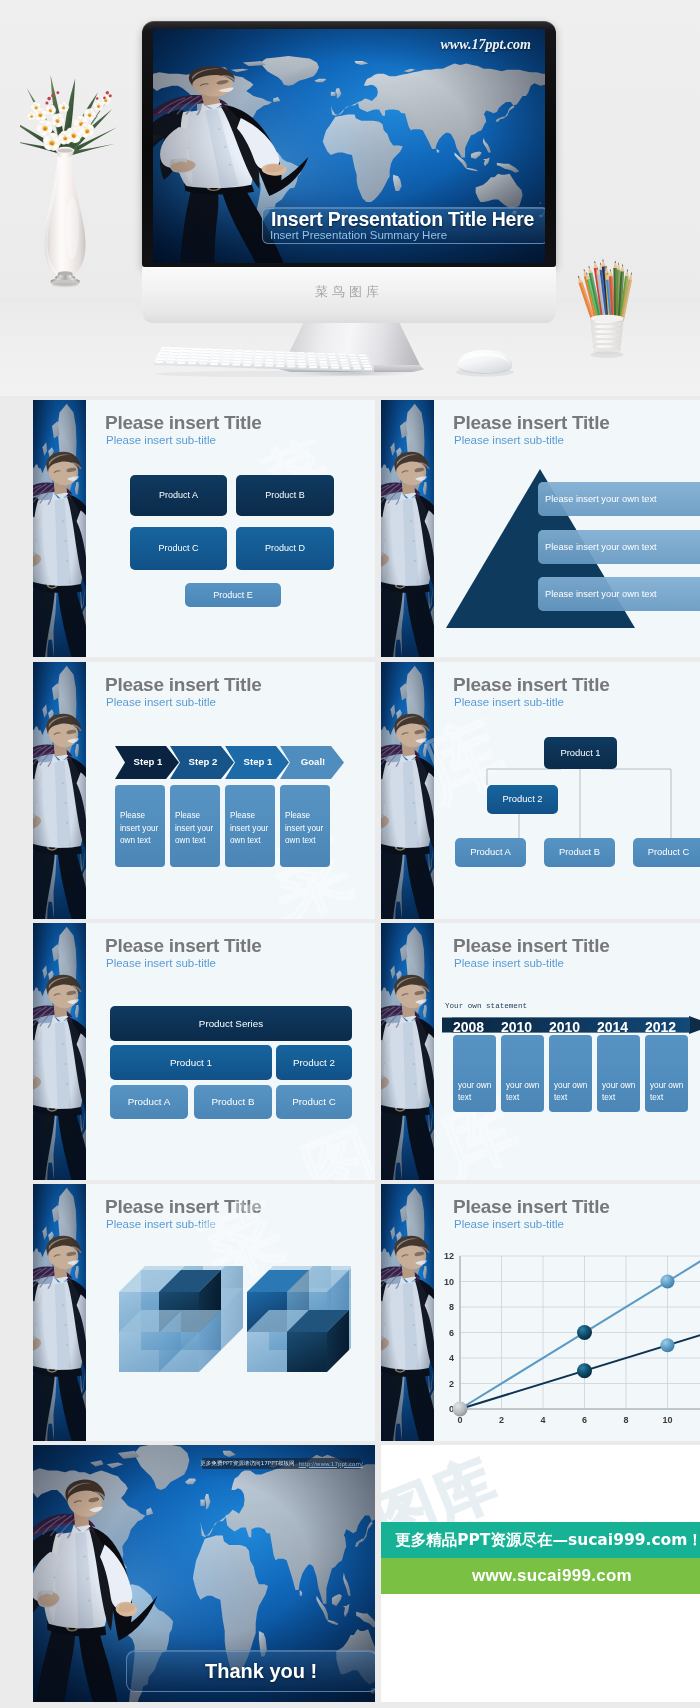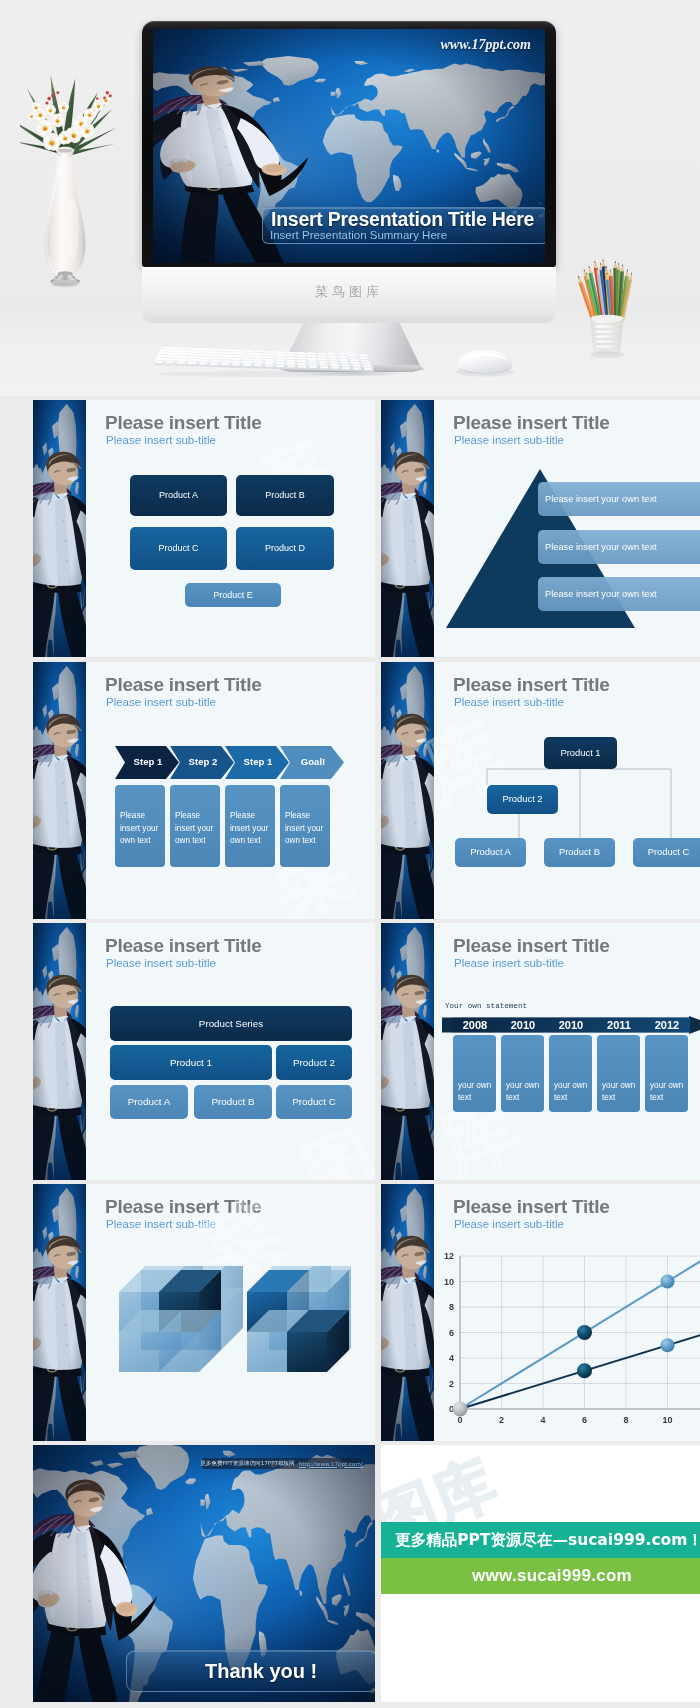--- a/index.html
+++ b/index.html
@@ -56,21 +56,21 @@
 .tone-mid{background:linear-gradient(180deg,#17659f 0%,#115187 100%);}
 .tone-light{background:linear-gradient(180deg,#5794c4 0%,#4b86b6 100%);}
 .wmbig{position:absolute;color:transparent;-webkit-text-stroke:1.4px rgba(255,255,255,.85);
  font-family:"DejaVu Sans",sans-serif;font-weight:bold;pointer-events:none;white-space:nowrap;}
 .wmout{position:absolute;color:transparent;-webkit-text-stroke:2px rgba(232,238,242,.95);
  font-family:"DejaVu Sans",sans-serif;font-weight:bold;pointer-events:none;white-space:nowrap;}
 .pbar{position:absolute;border-radius:5px;display:flex;align-items:center;
  background:linear-gradient(180deg,rgba(128,174,211,.93) 0%,rgba(103,153,194,.93) 100%);
  color:#fff;font-size:9.3px;padding-left:7px;}
 .chevtxt{position:absolute;color:#fff;font-weight:bold;font-size:9.6px;text-align:center;}
-.tl-year{position:absolute;color:#fff;font-weight:bold;font-size:11px;text-align:center;}
+.tl-year{position:absolute;color:#fff;font-weight:bold;font-size:14px;text-align:left;}
 .ty-plate{position:absolute;border-radius:9px;
  background:linear-gradient(180deg,rgba(44,100,156,.48),rgba(10,42,82,.54));
  border:1px solid rgba(140,185,225,.5);
  box-shadow:inset 0 1px 0 rgba(255,255,255,.2);display:flex;align-items:center;}
 .ty-text{color:#fff;font-size:20px;font-weight:bold;margin-left:78px;text-shadow:0 1px 3px rgba(0,0,0,.5);}
 .ty-banner{position:absolute;background:rgba(22,36,56,.7);border-radius:2px;display:flex;align-items:center;
  padding:1px 4px;font-family:"DejaVu Sans",sans-serif;}
 .ty-banner .bt{font-size:5.6px;color:#d7dde6;}
 .ty-banner .bl{font-size:5.6px;color:#7fb3e0;text-decoration:underline;margin-left:4px;}
 .promo-teal{position:absolute;background:#17b295;display:flex;align-items:center;justify-content:center;}
@@ -977,21 +977,21 @@
       <div class="sl-sub">Please insert sub-title</div>
       <div class="wmbig" style="left:60px;top:164px;font-size:76px;transform:rotate(-22deg);opacity:.4">库</div>
       <div style="position:absolute;left:64px;top:79px;font-family:Liberation Mono, monospace;font-size:7.6px;color:#27425c">Your own statement</div>
       <svg style="position:absolute;left:61px;top:93px" width="272" height="18" viewBox="0 0 272 18">
         <path d="M0,1.5 L247,1.5 L247,0 L272,9 L247,18 L247,16.5 L0,16.5 Z" fill="#0d2c48"></path>
         <rect x="10" y="1.5" width="238" height="15" fill="url(#arrowg)" opacity="0.55"></rect>
       </svg>
       <div class="tl-year" style="left:72px;top:96px;width:44px">2008</div>
       <div class="tl-year" style="left:120px;top:96px;width:44px">2010</div>
       <div class="tl-year" style="left:168px;top:96px;width:44px">2010</div>
-      <div class="tl-year" style="left:216px;top:96px;width:44px">2011</div>
+      <div class="tl-year" style="left:216px;top:96px;width:44px">2014</div>
       <div class="tl-year" style="left:264px;top:96px;width:44px">2012</div>
       <div class="box tone-light" style="left:72px;top:112px;width:43px;height:77px;justify-content:flex-start;align-items:flex-start;padding:45px 3px 0 5px;text-align:left;font-size:8.2px;line-height:1.45;border-radius:4px">
         <span>your own text</span>
       </div>
       <div class="box tone-light" style="left:120px;top:112px;width:43px;height:77px;justify-content:flex-start;align-items:flex-start;padding:45px 3px 0 5px;text-align:left;font-size:8.2px;line-height:1.45;border-radius:4px">
         <span>your own text</span>
       </div>
       <div class="box tone-light" style="left:168px;top:112px;width:43px;height:77px;justify-content:flex-start;align-items:flex-start;padding:45px 3px 0 5px;text-align:left;font-size:8.2px;line-height:1.45;border-radius:4px">
         <span>your own text</span>
       </div>

